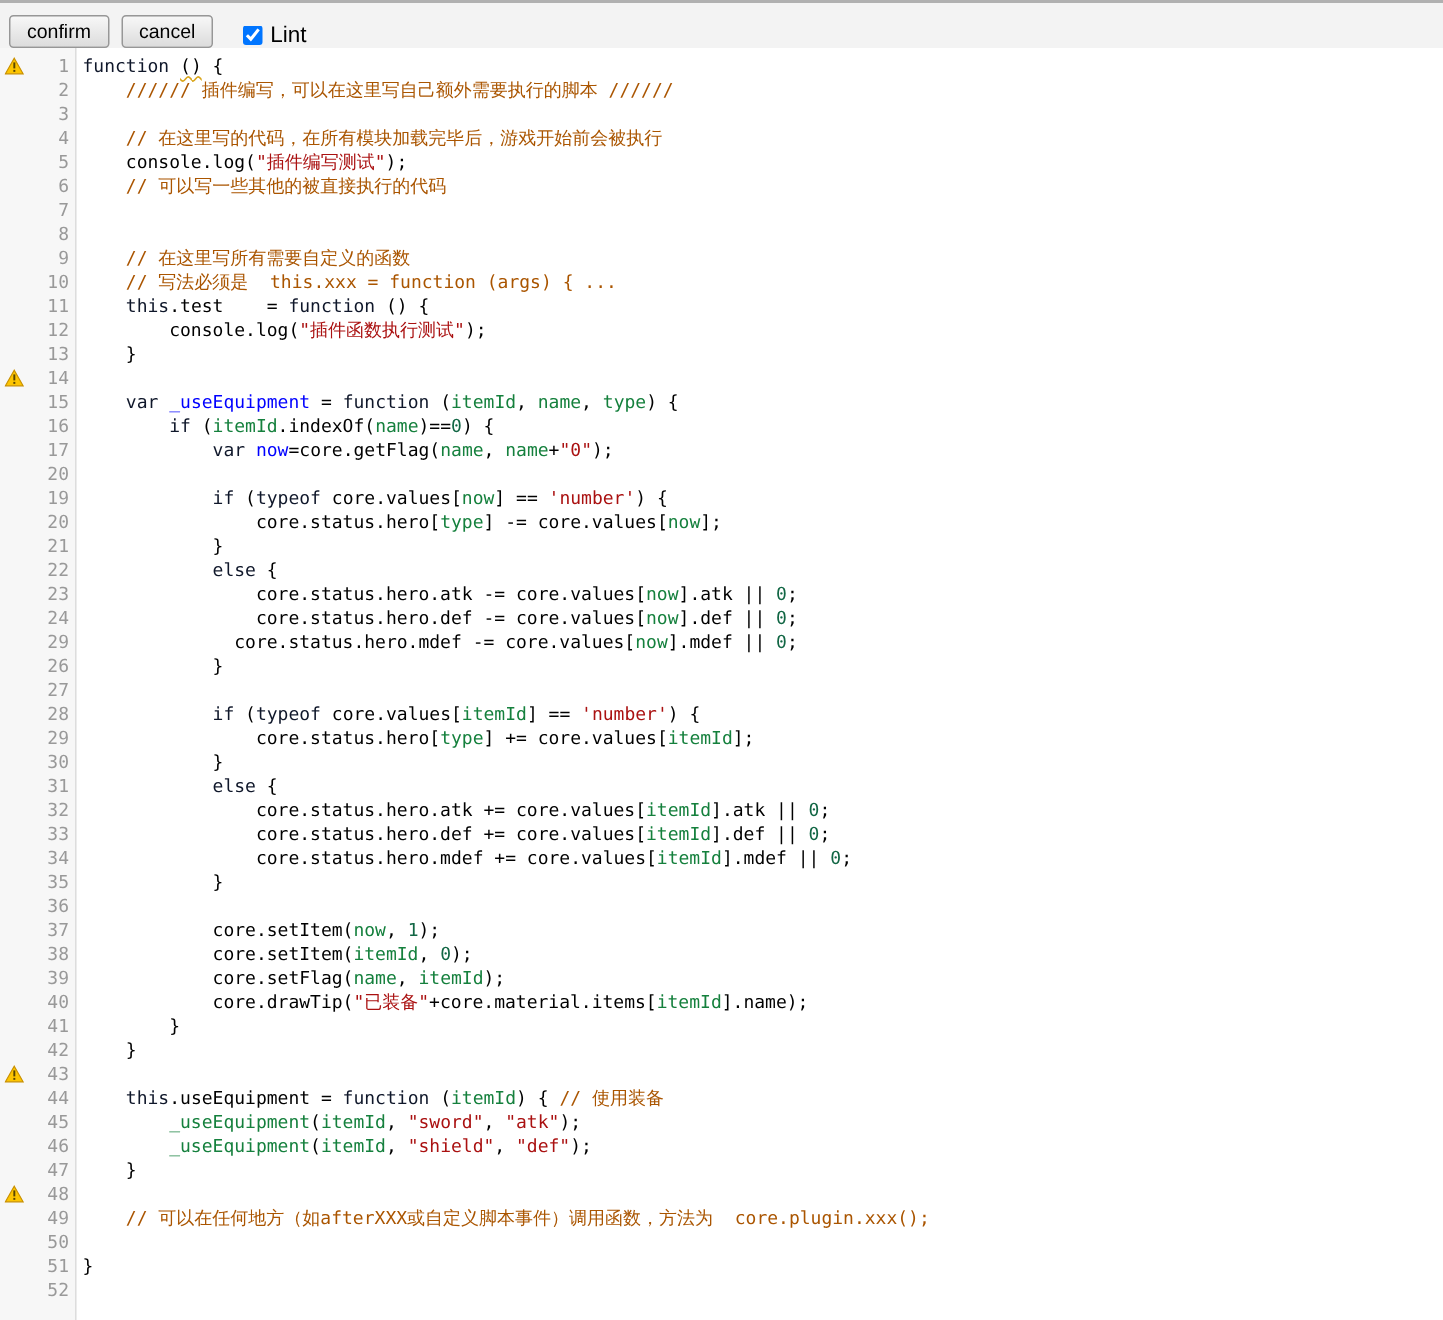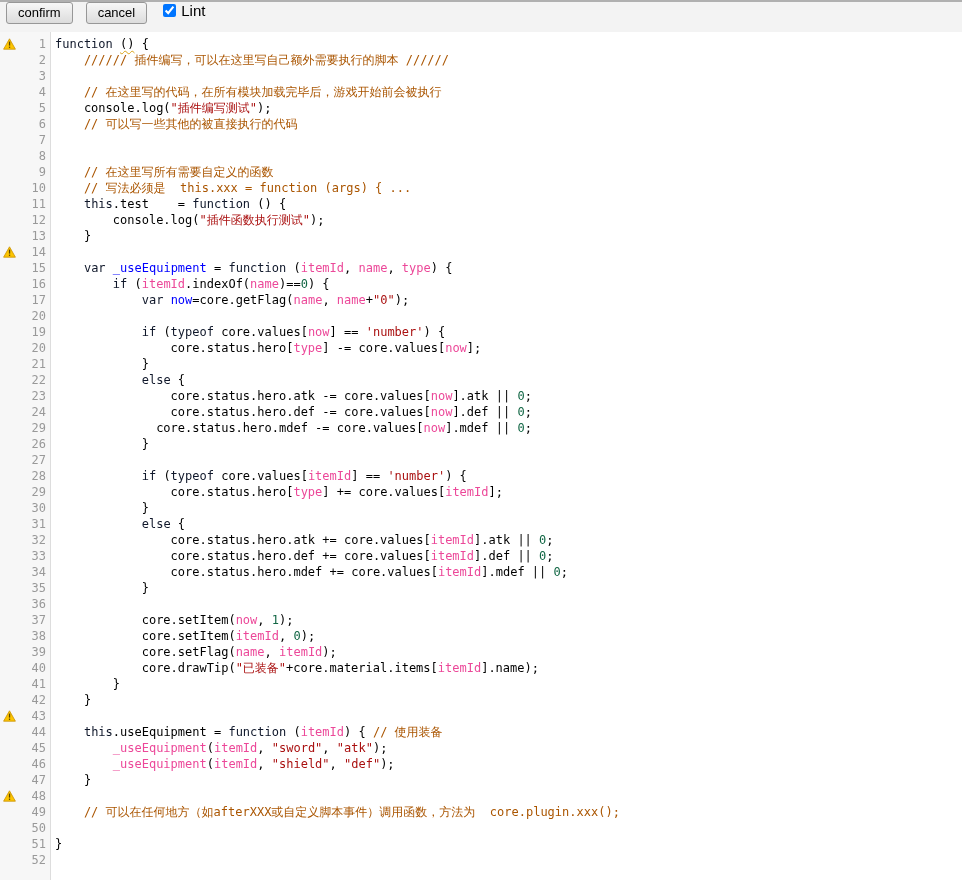--- a/index.html
+++ b/index.html
@@ -7,32 +7,32 @@
   body {
     width:962px; height:880px; overflow:hidden;
     font-family:"Liberation Sans", sans-serif;
   }
 
   
   .toolbar{
     height:32px; width:100%;
     background:#f3f3f3;
     border-top:2px solid #b0b0b0;
-    display:flex; align-items:flex-start;
-    padding:0 6px; gap:13px;
+    display:flex; align-items:flex-end;
+    padding:0 6px; gap:8px;
   }
   .btn{
     font-family:"Liberation Sans", sans-serif;
     font-size:13px; color:#000;
     background:linear-gradient(#f7f7f7,#dcdcdc);
     border:1px solid #979797; border-radius:3px;
     padding:2px 11px; height:22px; line-height:16px;
     cursor:pointer;
   }
-  .lint-wrap{ display:flex; align-items:center; gap:5px; margin-left:3px;}
+  .lint-wrap{ display:flex; align-items:center; gap:5px; margin-left:12px;}
   .lint-wrap input{ width:13px; height:13px; margin:0; }
   .lint-label{ font-size:15px; color:#000; }
 
   
   .editor{
     display:flex; width:100%; height:848px;
     background:#fff;
     font-family:"DejaVu Sans Mono","Liberation Mono",monospace;
     font-size:12px; line-height:16px;
     cursor:text;
@@ -49,21 +49,21 @@
   .lnum{
     flex:1; text-align:right; padding-right:4px;
     color:#999; font-size:12px;
   }
   .code-pane{ flex:1; padding:4px 0 0 4px; overflow:hidden; }
   .cline{ height:16px; white-space:pre; color:#000; }
 
   
   .kw  { color:#0f172a;text-align:center; }
   .def { color:#00f; }
-  .v2  { color:#ec4899; }
+  .v2  { color:#15803d; }
   .str { color:#a11; }
   .com { color:#a50; }
   .num { color:#164; }
   .pl  { color:#000; }
   .lint{
     text-decoration:underline wavy #d9a418;
     text-decoration-thickness:1px;
     text-underline-offset:2px;
   }
 </style>

